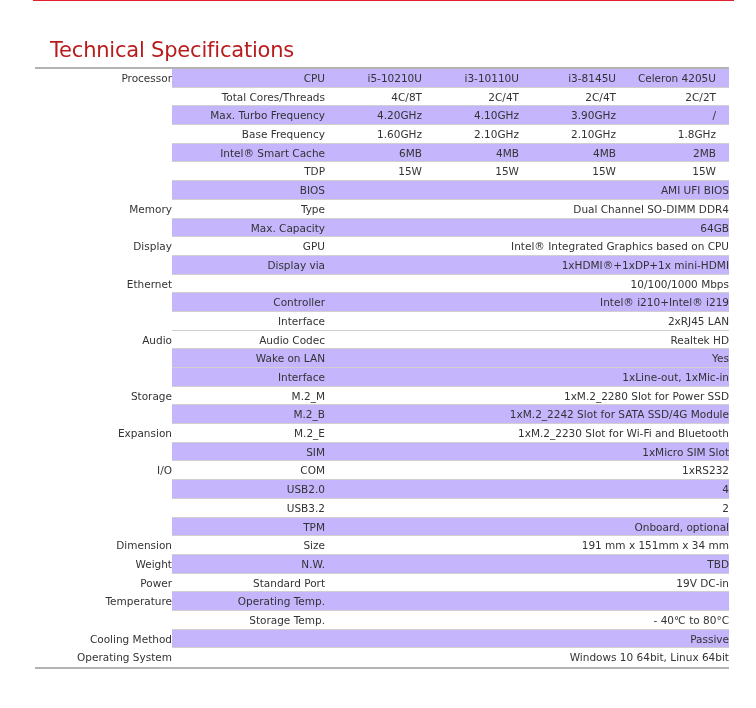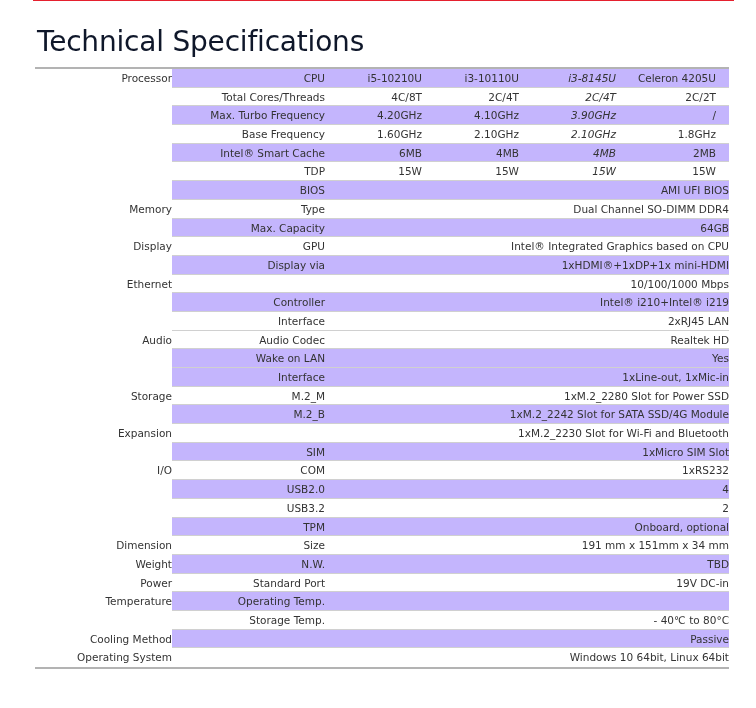--- a/index.html
+++ b/index.html
@@ -1,32 +1,32 @@
 <!DOCTYPE html>
 <html><head>
   <meta charset="utf-8">
   <style>
     html, body { margin: 0; padding: 0; background: #ffffff; }
     body { width: 756px; height: 708px; position: relative; overflow: hidden;
            font-family: "DejaVu Sans", "Liberation Sans", sans-serif; color: #333333; }
     .top-rule { position: absolute; left: 33px; top: 0; width: 701px; height: 1px; background: #e5202e; }
-    .title { position: absolute; left: 34px; top: 22px; margin: 3px; font-size: 28px; font-weight: normal;
-             color: #0f172a; font-family: "DejaVu Sans", sans-serif; letter-spacing: -0.2px; }
+    .title { position: absolute; left: 34px; top: 22px; margin: 16px; font-size: 21px; font-weight: normal;
+             color: #b91c1c; font-family: "DejaVu Sans", sans-serif; letter-spacing: -0.2px; }
     .spec-table { position: absolute; left: 35px; top: 67px; width: 694px;
                   border-top: 2px solid #b3b3b3; border-bottom: 2px solid #b3b3b3; }
     .row { display: flex; height: 18.7px; font-size: 10.5px; line-height: 18.7px; text-align: right; }
     .cat { width: 137px; padding-left: 2px; box-sizing: border-box; white-space: nowrap; }
     .rest { flex: 1; display: flex; border-bottom: 1px solid #d0d0d0; box-sizing: border-box; }
     .row.last .rest { border-bottom: none; flex-direction: column; }
     .rest.shade { background: #c4b5fd; }
     .item { width: 153px; padding-left: 9px; box-sizing: border-box; white-space: nowrap; }
     .val { padding-left: 0; box-sizing: border-box; white-space: nowrap; }
     .val.c1 { width: 97px; }
     .val.c2 { width: 97px; }
-    .val.c3 { width: 97px; font-style: italic; }
+    .val.c3 { width: 97px; }
     .val.c4 { width: 100px; }
     .val.span { flex: 1; }
   </style>
 </head>
 <body>
 
 <div class="top-rule"></div>
 <h1 class="title">Technical Specifications</h1>
 
 <div class="spec-table" id="spec-table">
@@ -176,20 +176,21 @@
     <div class="row">
       <div class="cat"></div>
       <div class="rest shade">
         <div class="item">M.2_B</div>
         <div class="val span">1xM.2_2242 Slot for SATA SSD/4G Module</div>
       </div>
     </div>
     <div class="row">
       <div class="cat">Expansion</div>
       <div class="rest">
+        <div class="item">M.2_E</div>
         <div class="val span">1xM.2_2230 Slot for Wi-Fi and Bluetooth</div>
       </div>
     </div>
     <div class="row">
       <div class="cat"></div>
       <div class="rest shade">
         <div class="item">SIM</div>
         <div class="val span">1xMicro SIM Slot</div>
       </div>
     </div>

